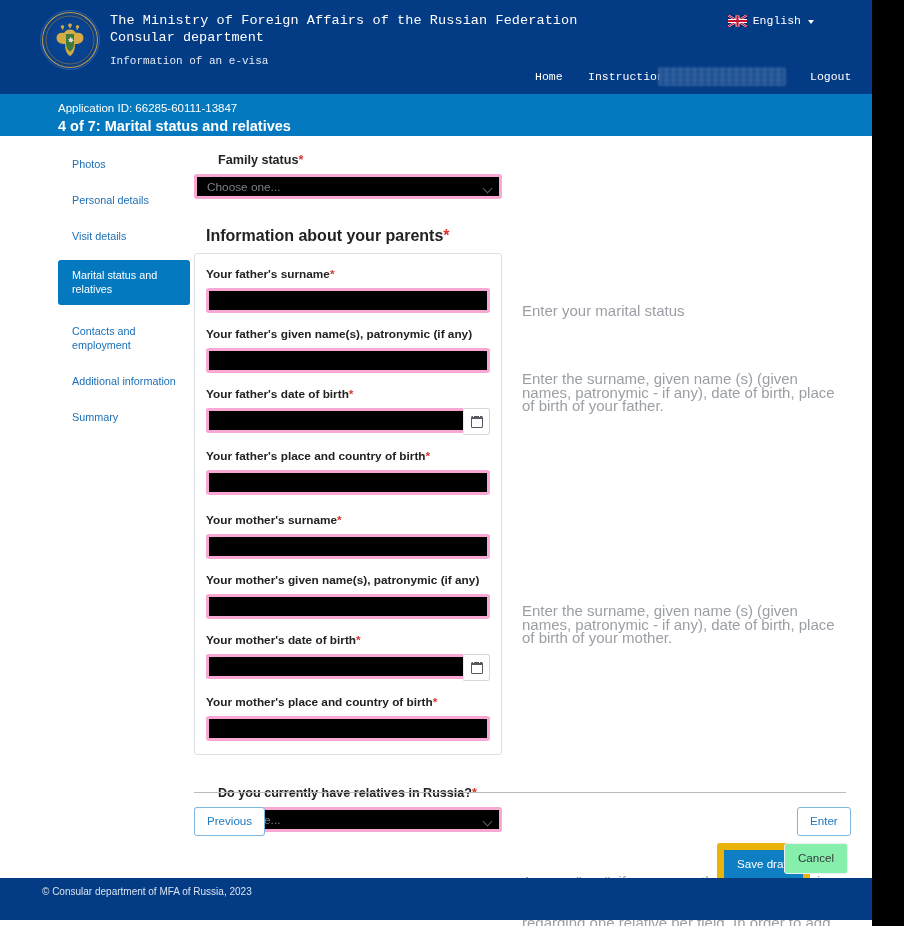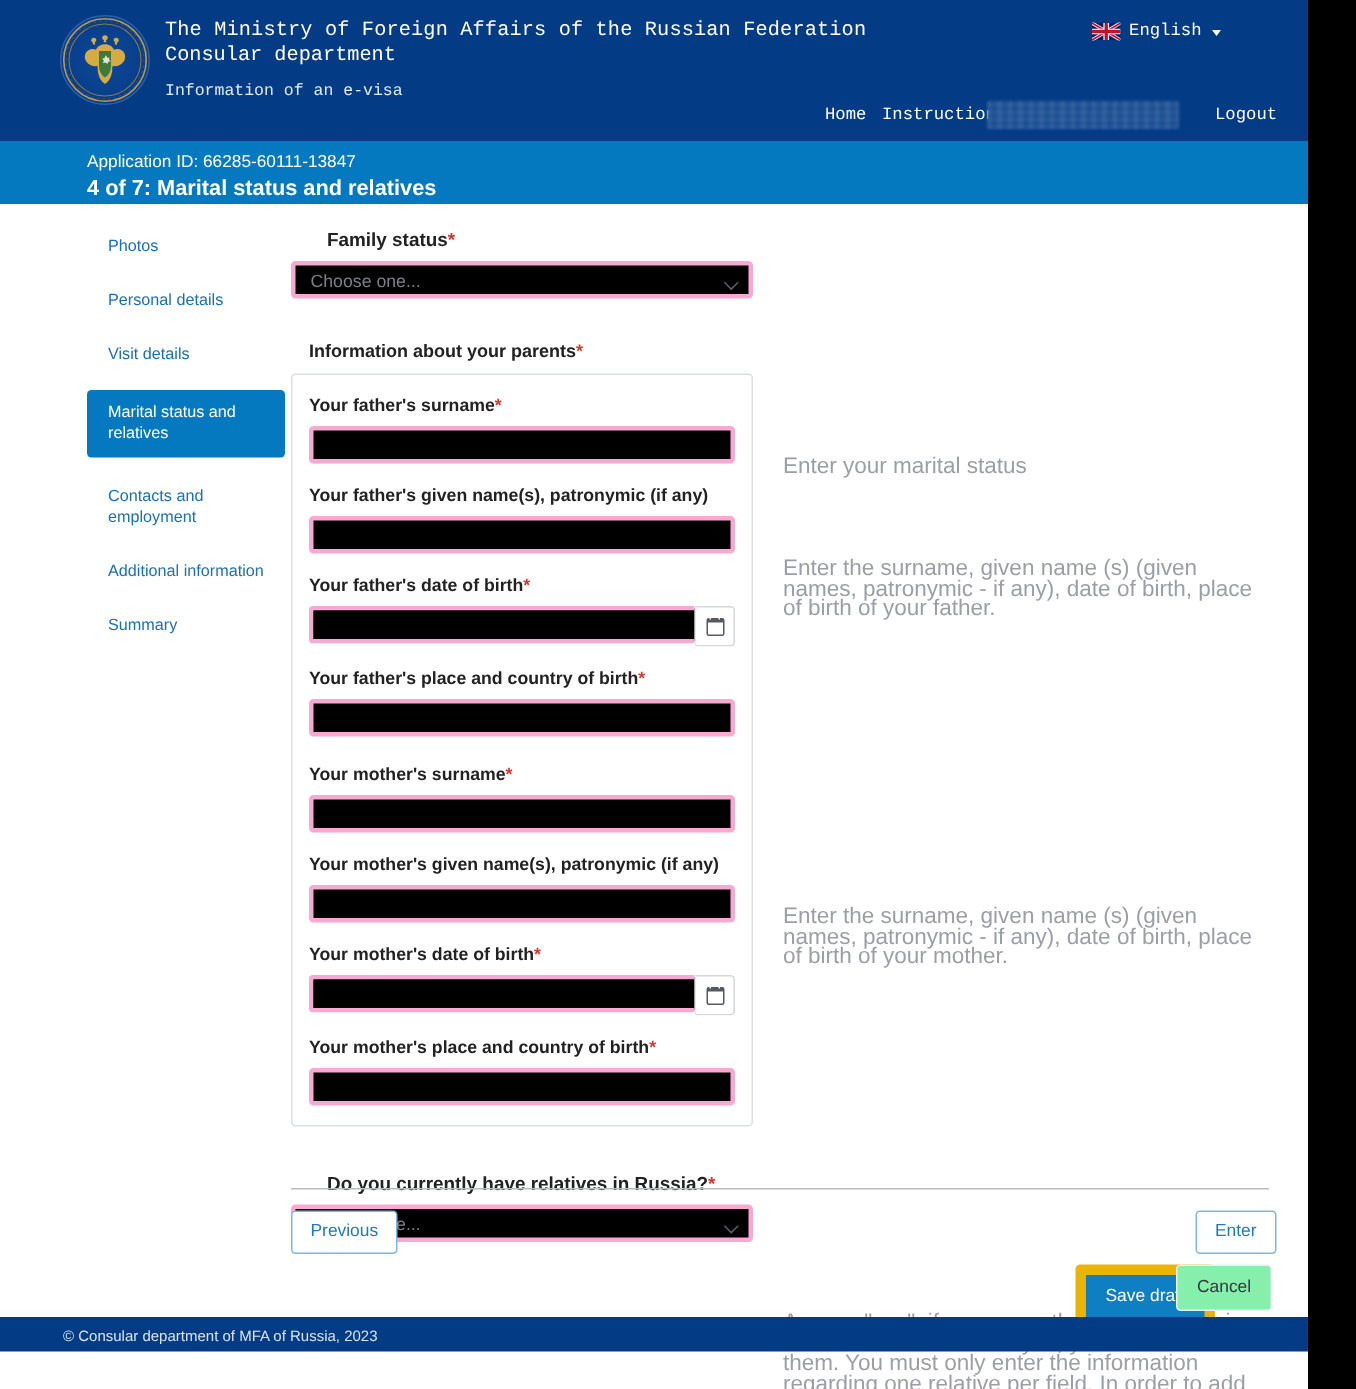--- a/index.html
+++ b/index.html
@@ -91,21 +91,21 @@
     display: flex;
     align-items: center;
   }
   .topnav a {
     color: #ffffff;
     font-size: 11.5px;
     text-decoration: none;
     position: absolute;
     top: 4px;
   }
-  .nav-home { left: 550px; }
+  .nav-home { left: 535px; }
   .nav-instruction { left: 588px; }
   .nav-logout { left: 810px; }
   .nav-redacted {
     position: absolute;
     left: 658px; top: 1px;
     width: 128px; height: 19px;
     border-radius: 2px;
     background:
       repeating-linear-gradient(90deg, rgba(255,255,255,.09) 0 3px, rgba(255,255,255,.02) 3px 7px),
       repeating-linear-gradient(0deg, rgba(255,255,255,.07) 0 2px, rgba(255,255,255,.01) 2px 5px),
@@ -201,21 +201,21 @@
     position: absolute;
     right: 11px; top: 11px;
     width: 6px; height: 6px;
     border-right: 1.4px solid #5a5f66;
     border-bottom: 1.4px solid #5a5f66;
     transform: rotate(45deg);
     pointer-events: none;
   }
 
   .section-title {
-    font-size: 12px;
+    font-size: 16px;
     font-weight: bold;
     color: #222222;
     margin: 28px 0 8px 0;
     padding-left: 12px;
   }
 
   .parents-box {
     border: 1px solid #dcdfe3;
     border-radius: 3px;
     padding: 13px 11px 13px 11px;
@@ -323,21 +323,21 @@
   .btn-previous { position: absolute; left: 194px; top: 807px; }
   .btn-next     { position: absolute; left: 797px; top: 807px; }
   .btn-savedraft{ position: absolute; left: 717px; top: 843px; }
   .btn-cancel   { position: absolute; left: 784px; top: 843px; }
 
   
   .footer {
     position: absolute;
     left: 0; top: 878px;
     width: 872px;
-    height: 23px;
+    height: 42px;
     background: #033b84;
     color: #d9e4f2;
     font-size: 10px;
     padding: 8px 0 0 42px;
   }
 </style>
 </head>
 <body>
 
 <div class="page">

